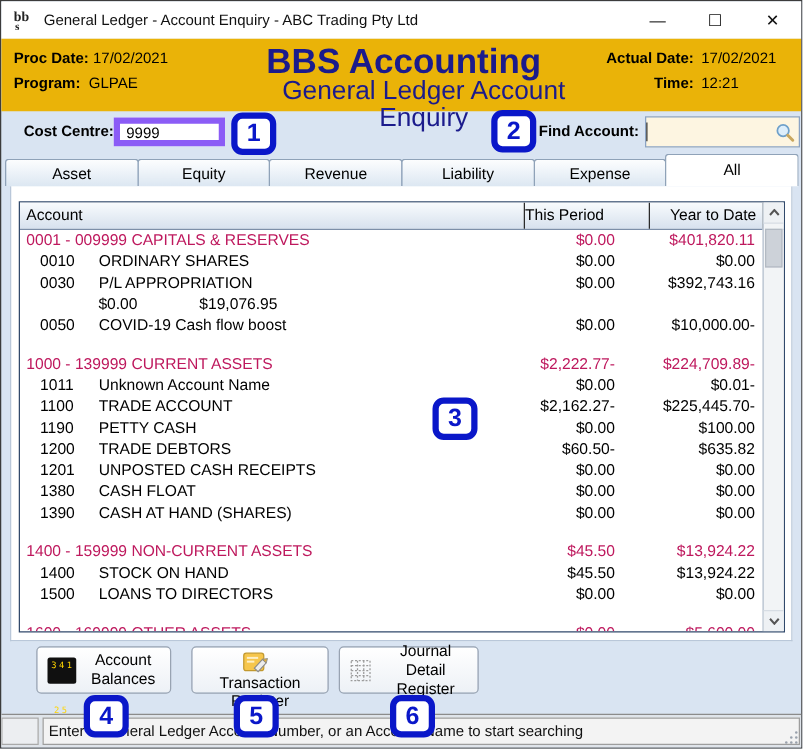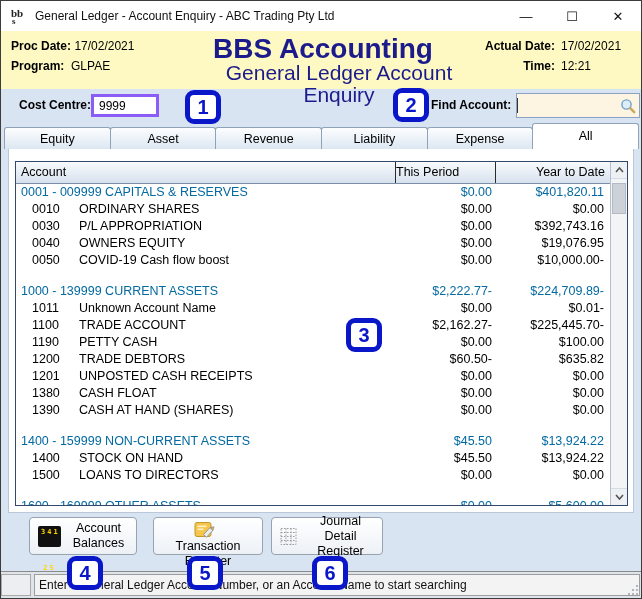--- a/index.html
+++ b/index.html
@@ -9,61 +9,61 @@
   .window { position:relative; width:642px; height:599px; border:1px solid #3c3c3c; background:#d9e4f2; overflow:hidden; }
 
   
   .titlebar { height:30px; background:#ffffff; display:flex; align-items:center; padding-left:8px; }
   .app-logo { width:20px; height:20px; margin-right:6px; flex:0 0 auto; }
   .title-text { font-size:12px; color:#111; flex:1 1 auto; white-space:nowrap; overflow:hidden; }
   .tb-btns { display:flex; height:30px; }
   .tb-btn { width:46px; height:30px; display:flex; align-items:center; justify-content:center; font-size:13px; color:#111; cursor:default; }
 
   
-  .header-panel { height:58px; display:flex; padding:5px 10px 0 10px; background:#fef9c3; }
+  .header-panel { height:58px; display:flex; padding:5px 10px 0 10px; background:#eab308; }
   .hdr-left { width:172px; font-size:12px; color:#000; line-height:20px; }
   .hdr-left b, .hdr-right b { font-weight:bold; }
   .hdr-center { flex:1; text-align:center; }
   .app-title { font-size:28px; font-weight:bold; color:#1b1b8c; line-height:26px; }
   .screen-title { font-size:21px; font-weight:normal; color:#1b1b8c; line-height:22px;margin-left:32px; }
   .hdr-right { width:168px; font-size:12px; color:#000; line-height:20px; text-align:right; }
   .hdr-row { white-space:nowrap; }
   .hdr-row .val { display:inline-block; width:70px; text-align:left; margin-left:6px; }
 
   
   .controls-row { height:34px; position:relative; font-size:12px; }
   .cc-label { position:absolute; left:18px; top:9px; font-weight:bold; }
-  .cc-input-wrap { position:absolute; left:90px; top:5px; width:68px; height:23px; background:#fff; border:3px solid #8b5cf6; display:flex; align-items:center;gap:30px; }
+  .cc-input-wrap { position:absolute; left:90px; top:5px; width:89px; height:23px; background:#fff; border:5px solid #8b5cf6; display:flex; align-items:center;gap:30px; }
   .cc-input-wrap input { border:none; outline:none; width:60px; font-size:12px; font-family:"Liberation Sans",sans-serif; padding:0 0 0 5px; background:transparent; }
   .fa-label { position:absolute; left:430px; top:9px; font-weight:bold; }
   .fa-input-wrap { position:absolute; left:515px; top:4px; width:124px; height:25px; background:#fdf5e1; border:1px solid #8aa3c4; display:flex; align-items:center; }
   .fa-input-wrap input { border:none; outline:none; width:96px; font-size:12px; font-family:"Liberation Sans",sans-serif; padding:0 0 0 4px; background:transparent; border-left:1px solid #333; height:15px; }
   .mag { margin-left:auto; margin-right:3px; flex:0 0 auto; }
 
   
   .tab-bar { display:flex; height:26px; padding:0 3px; align-items:flex-end; }
   .tab { flex:1; height:22px; line-height:22px; text-align:center; font-size:12.5px; color:#000;
          background:linear-gradient(#fcfdfe,#dce7f2); border:1px solid #8fa2b8; border-bottom:none;
          border-radius:3px 3px 0 0; margin-right:-1px; cursor:default; }
   .tab.selected { height:26px; line-height:24px; background:#ffffff; position:relative; z-index:2; }
 
   
   .content-wrap { height:364px; margin:0 7px; background:#ffffff; border:1px solid #b9c7d9; border-top:none; padding:12px 5px 0 6px; }
   .grid { position:relative; height:345px; border:1px solid #31496b; background:#fff; overflow:hidden; }
   .grid-header { display:flex; height:22px; background:linear-gradient(#f8fbfd,#d7e1ee); border-bottom:1px solid #7c8ea8; font-size:12.5px; }
   .gh-acct { flex:1; padding:3px 0 0 5px; }
   .gh-per  { width:100px; text-align:left; padding:3px 5px 0 0; border-left:1px solid #2b2b2b; }
-  .gh-ytd  { width:116px; text-align:right; padding:3px 5px 0 0; border-left:1px solid #2b2b2b; border-right:1px solid #2b2b2b; }
+  .gh-ytd  { width:92px; text-align:right; padding:3px 5px 0 0; border-left:1px solid #2b2b2b; border-right:1px solid #2b2b2b; }
   .gh-sb   { width:16px; }
   .grid-body { position:absolute; top:22px; left:0; right:17px; bottom:0; overflow:hidden; font-size:12.5px; }
   .row { display:flex; height:17px; line-height:17px; white-space:nowrap; }
   .row .c-acct { flex:1; overflow:hidden; }
   .row .c-num { width:100px; text-align:right; padding-right:6px; }
   .row .c-ytd { width:112px; }
-  .row.section { color:#0369a1; }
+  .row.section { color:#be185d; }
   .row.section .c-acct { padding-left:5px; }
   .row.detail { color:#000; }
   .row.detail .code { display:inline-block; margin-left:16px; width:34px; }
   .row.detail .name { margin-left:13px; }
   .spacer { height:14px; }
 
   
   .vscroll { position:absolute; top:0; right:0; bottom:0; width:17px; background:#f2f4f6; border-left:1px solid #b4bfcd; }
   .sb-btn { position:absolute; left:0; width:16px; height:17px; background:#eef1f4; display:flex; align-items:center; justify-content:center; }
   .sb-up { top:0; border-bottom:1px solid #d7dde4; }
@@ -73,21 +73,21 @@
   
   .buttons-row { height:58px; padding-top:4px; display:flex; }
   .action-btn { height:38px; border:1px solid #98a3b2; border-radius:4px; background:linear-gradient(#ffffff,#edf1f6);
                 display:flex; align-items:center; padding:2px 8px; font-size:12.5px; color:#000; cursor:default; }
   .action-btn .btn-icon { margin-right:8px; flex:0 0 auto; }
   .action-btn .btn-label { text-align:center; line-height:15px; flex:1; }
   .btn-1 { margin-left:28px; width:108px; }
   .btn-2 { margin-left:16px; width:110px;flex-direction:column; }
   .btn-3 { margin-left:8px;  width:112px; }
   .bal-icon { width:23px; height:21px; background:#101010; border-radius:2px; display:flex; flex-direction:column; justify-content:center; padding:1px 3px; }
-  .bal-icon span { font-family:"DejaVu Sans Mono", monospace; font-size:7px; line-height:8px; color:#ffd400; font-weight:bold; letter-spacing:2px;margin-top:28px; }
+  .bal-icon span { font-family:"DejaVu Sans Mono", monospace; font-size:7px; line-height:8px; color:#ffd400; font-weight:normal; letter-spacing:2px;margin-top:28px; }
 
   
   .statusbar { position:absolute; left:0; right:0; bottom:0; height:27px; background:#dfe4ea; border-top:1px solid #8b8b8b; }
   .sb-stub { position:absolute; left:0; top:2px; bottom:2px; width:30px; background:#eceef1; border:1px solid #a9a9a9; }
   .sb-field { position:absolute; left:33px; right:1px; top:2px; bottom:2px; background:#f3f3f3; border:1px solid #9d9d9d;
               font-size:12px; color:#111; padding:3px 0 0 4px; white-space:nowrap; overflow:hidden; }
   .grip { position:absolute; right:2px; bottom:2px; }
 
   
   .ann { position:absolute; width:36px; height:34px; background:#ffffff; border:5px solid #0a17c9; border-radius:9px;
@@ -145,22 +145,22 @@
     <span class="fa-input-wrap">
       <input value="" style="">
       <svg class="mag" width="16" height="16" viewBox="0 0 16 16">
         <circle cx="6.5" cy="6.5" r="4.6" fill="#ddeefb" stroke="#6fa0ca" stroke-width="1.4"></circle>
         <line x1="10.2" y1="10.2" x2="14.2" y2="14.2" stroke="#c9a75f" stroke-width="2.4" stroke-linecap="round"></line>
       </svg>
     </span>
   </div>
 
   <div class="tab-bar" id="tab-bar">
+      <div class="tab">Asset</div>
       <div class="tab">Equity</div>
-      <div class="tab">Asset</div>
       <div class="tab">Revenue</div>
       <div class="tab">Liability</div>
       <div class="tab">Expense</div>
       <div class="tab selected">All</div>
     </div>
 
   <div class="content-wrap">
     <div class="grid">
       <div class="grid-header">
         <span class="gh-acct">Account</span>
@@ -178,21 +178,20 @@
             <span class="c-acct"><span class="code">0010</span><span class="name">ORDINARY SHARES</span></span>
             <span class="c-num c-per">$0.00</span>
             <span class="c-num c-ytd">$0.00</span>
           </div>
           <div class="row detail">
             <span class="c-acct"><span class="code">0030</span><span class="name">P/L APPROPRIATION</span></span>
             <span class="c-num c-per">$0.00</span>
             <span class="c-num c-ytd">$392,743.16</span>
           </div>
           <div class="row detail">
-            <span class="c-acct"><span class="code">0040</span><span class="name">OWNERS EQUITY</span></span>
             <span class="c-num c-per">$0.00</span>
             <span class="c-num c-ytd">$19,076.95</span>
           </div>
           <div class="row detail">
             <span class="c-acct"><span class="code">0050</span><span class="name">COVID-19 Cash flow boost</span></span>
             <span class="c-num c-per">$0.00</span>
             <span class="c-num c-ytd">$10,000.00-</span>
           </div>
           <div class="spacer"></div>
           <div class="row section">

